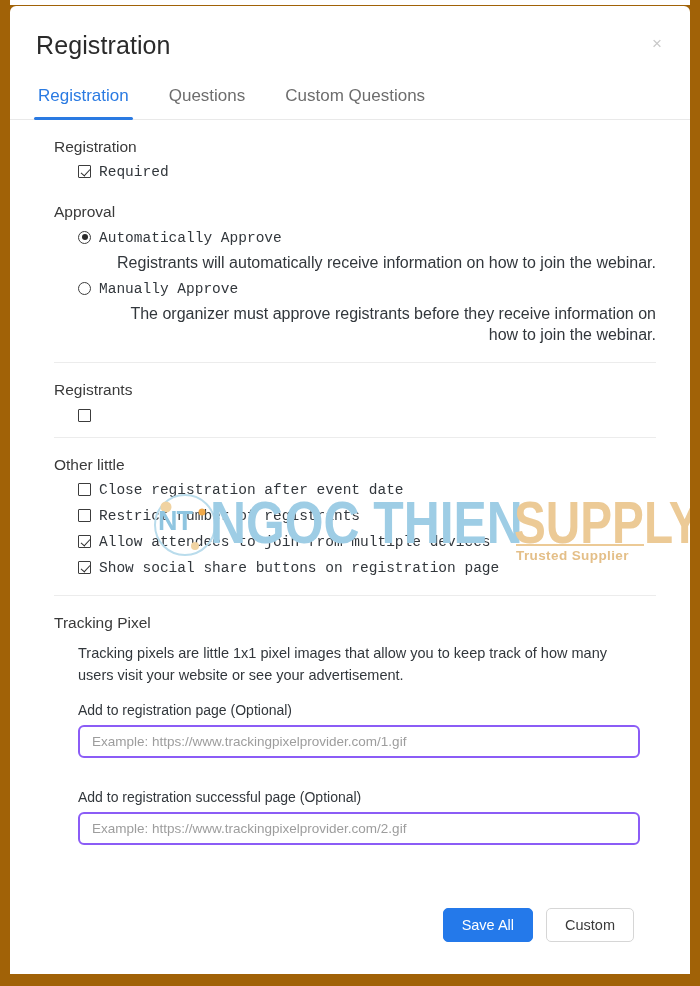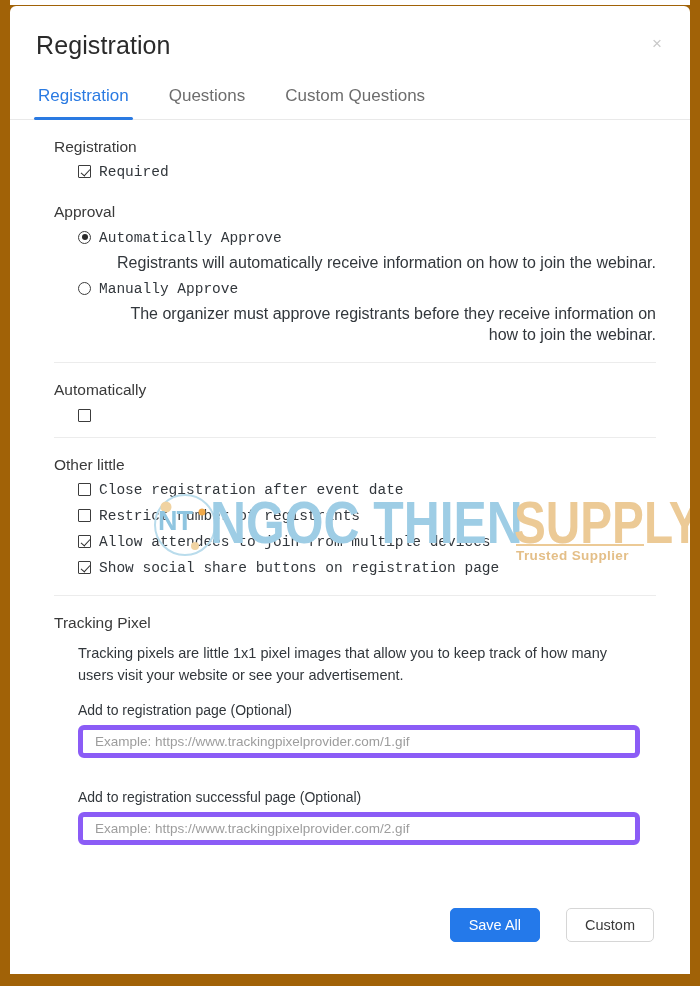--- a/index.html
+++ b/index.html
@@ -219,43 +219,43 @@
     font-size: 14px;
     color: #32373c;
     margin-bottom: 7px;
   }
   .text-input {
     display: block;
     width: 100%;
     max-width: 562px;
     box-sizing: border-box;
     height: 33px;
-    border: 5px solid #8b5cf6;
+    border: 2px solid #8b5cf6;
     border-radius: 6px;
     padding: 0 12px;
     font-family: "Liberation Sans", sans-serif;
     font-size: 13.5px;
     color: #2d2d2d;
     background: #fff;
     outline: none;
   }
   .text-input::placeholder {
     color: #9d9d9d;
   }
 
   
   .modal-footer {
     position: absolute;
     left: 0;
     right: 0;
     bottom: 32px;
     display: flex;
     justify-content: flex-end;
-    gap: 26px;
-    padding: 0 36px;
+    gap: 13px;
+    padding: 0 56px;
     box-sizing: border-box;
   }
   .btn {
     font-family: "Liberation Sans", sans-serif;
     font-size: 14.5px;
     border-radius: 5px;
     height: 34px;
     padding: 0 18px;
     cursor: pointer;
     border: 1px solid transparent;
@@ -392,21 +392,21 @@
           <span class="radio"></span>
           <span class="opt-label">Manually Approve</span>
         </div>
         <div class="opt-desc">The organizer must approve registrants before they receive information on how to join the webinar.</div>
       </div>
 
       <div style="height:14px"></div>
       <div class="divider"></div>
 
       <div class="section">
-        <div class="section-title">Automatically</div>
+        <div class="section-title">Registrants</div>
         <div class="opt-row">
           <span class="cbox"></span>
         </div>
       </div>
 
       <div style="height:11px"></div>
       <div class="divider"></div>
 
       <div class="section">
         <div class="section-title">Other little</div>

